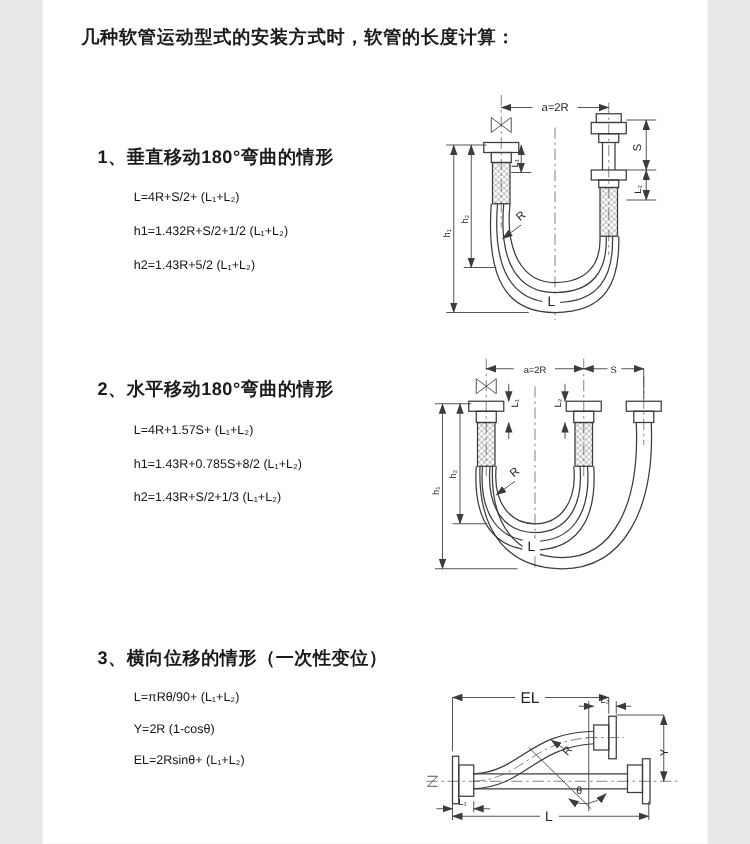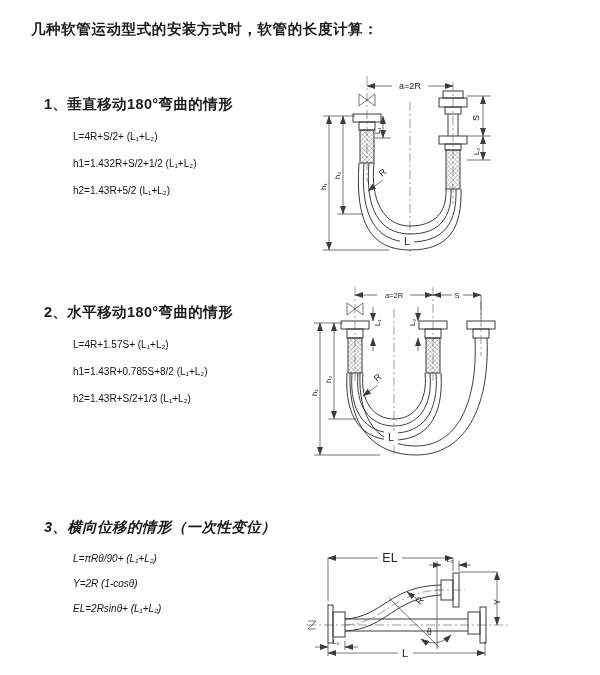--- a/index.html
+++ b/index.html
@@ -1,33 +1,33 @@
 <!DOCTYPE html>
 <html><head>
 <meta charset="utf-8">
 <style>
   html,body{margin:0;padding:0;background:#e8e8e8;}
   .page{
-    position:relative;width:600px;height:675px;background:#ffffff;
+    position:relative;width:532px;height:675px;background:#ffffff;
     font-family:"Liberation Sans",sans-serif;color:#1b1b1b;overflow:hidden;
     margin:0 auto;
   }
   .doc-title{
     position:absolute;left:31px;top:20px;font-size:14.5px;font-weight:700;
     letter-spacing:0.6px;white-space:nowrap;
   }
   .sec{position:absolute;left:44px;}
   .sec .heading{font-size:14.5px;font-weight:700;letter-spacing:0.4px;
     line-height:19px;margin:0 0 9px 0;white-space:nowrap;}
   .sec .formula{font-size:10px;font-weight:400;margin-left:29px;
     line-height:27px;white-space:nowrap;color:#141414;}
   .sec.s3 .formula{line-height:25px;}
-  .s1{top:95px;}
+  .s1{top:117px;}
   .s2{top:303px;}
-  .s3{top:518px;font-style:italic;}
+  .s3{top:518px;}
   .diag{position:absolute;}
   .d1{left:315px;top:64px;}
   .d2{left:306px;top:281px;}
   .d3{left:303px;top:503px;margin-top:40px;}
   svg{display:block;}
   svg .ln{stroke:#3c3c3c;stroke-width:1;fill:none;}
   svg .thin{stroke:#4a4a4a;stroke-width:0.75;fill:none;}
   svg .cl{stroke:#5a5a5a;stroke-width:0.6;fill:none;stroke-dasharray:9 3 2 3;}
   svg .dim{stroke:#4a4a4a;stroke-width:0.75;fill:none;}
   svg text{font-family:"Liberation Sans",sans-serif;fill:#222;}

